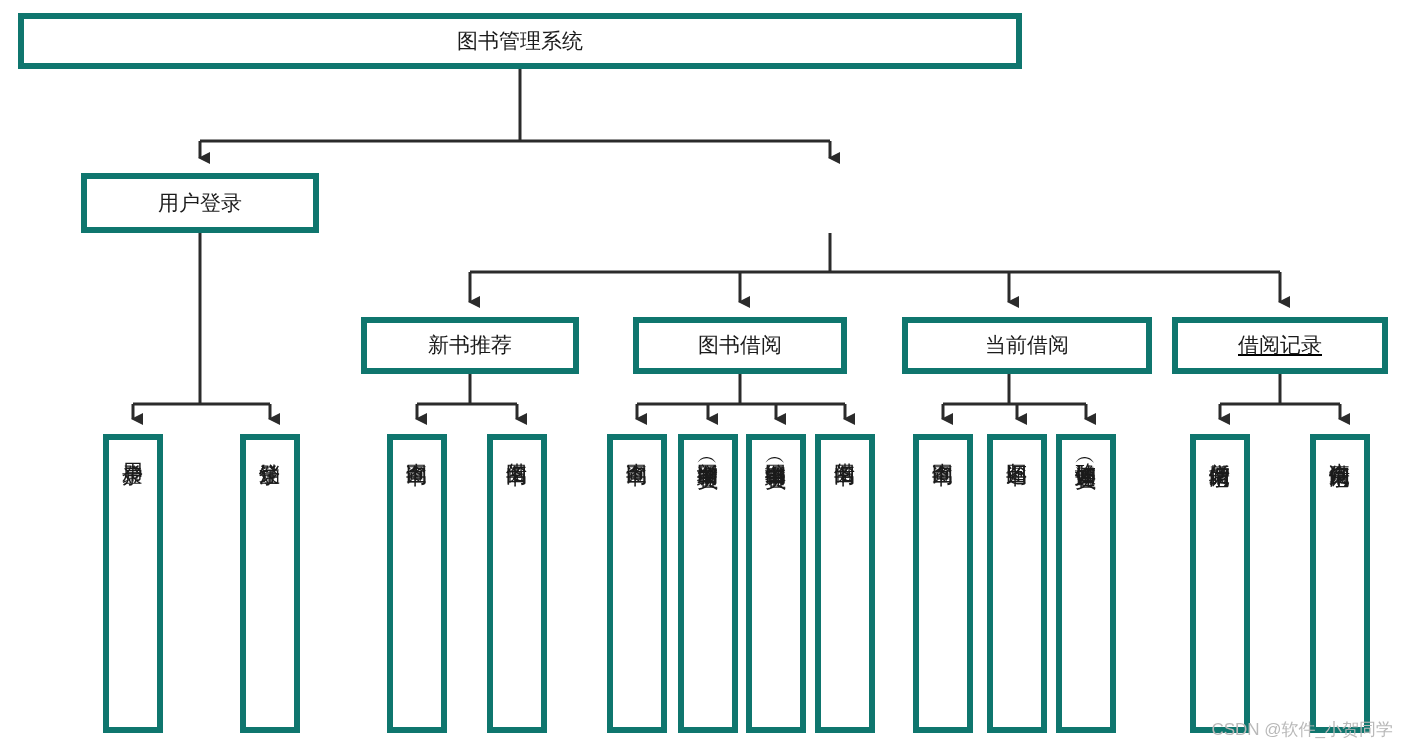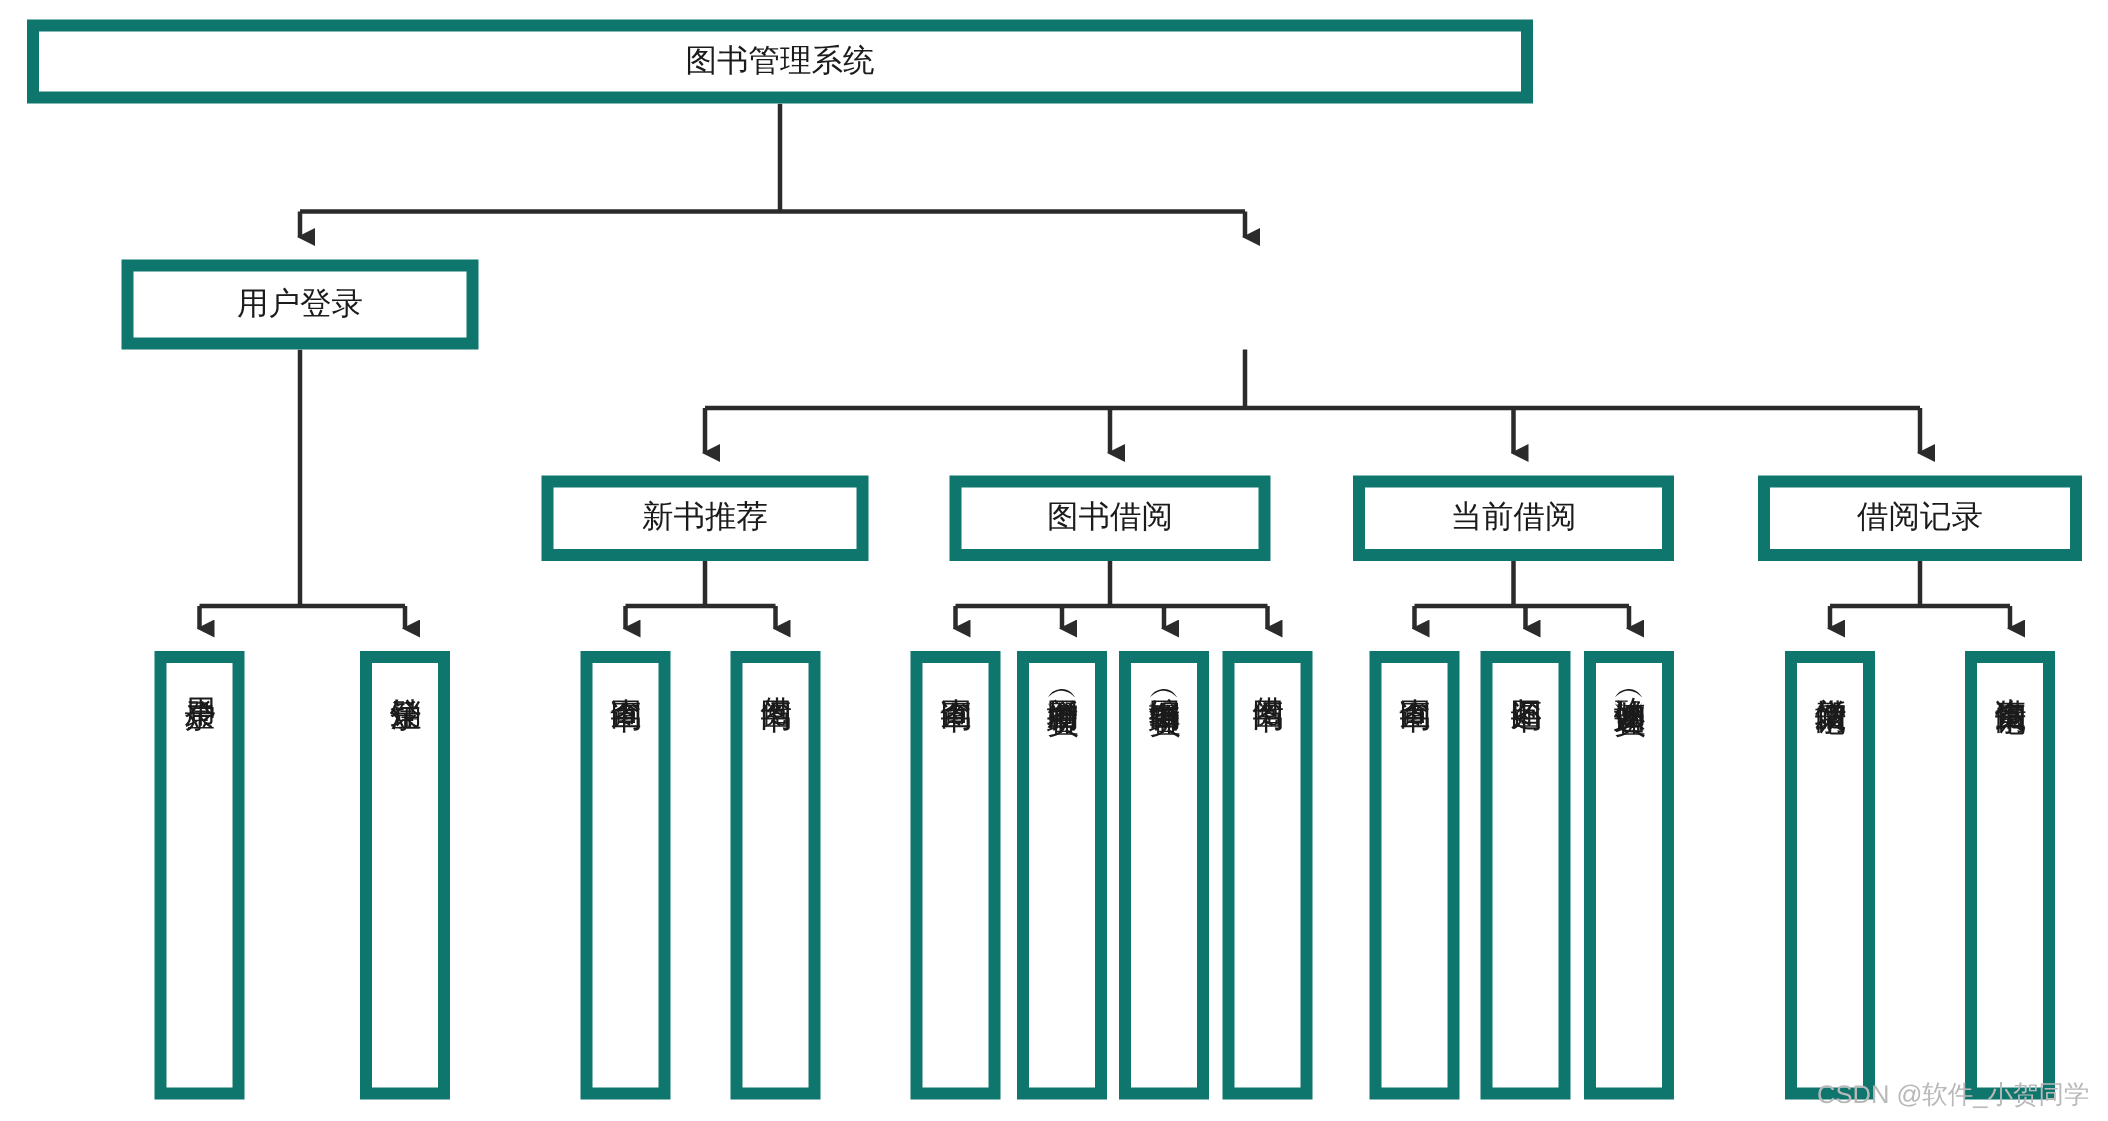--- a/index.html
+++ b/index.html
@@ -21,21 +21,21 @@
     position: absolute;
     left: 0;
     top: 0;
     width: 1405px;
     height: 747px;
   }
   .node {
     position: absolute;
     box-sizing: border-box;
     background: #ffffff;
-    border: 8px solid #0f766e;
+    border: 6px solid #0f766e;
     display: flex;
     align-items: center;
     justify-content: center;
     z-index: 2;
   }
   .node .label {
     color: #1b1b1b;
     text-align: center;
     line-height: 1.18;
     white-space: nowrap;
@@ -134,24 +134,24 @@
   <div class="node h" style="left:81px; top:173px; width:238px; height:60px;">
     <span class="label">用户登录</span>
   </div>
 
   <div class="node h" style="left:361px; top:317px; width:218px; height:57px;">
     <span class="label">新书推荐</span>
   </div>
   <div class="node h" style="left:633px; top:317px; width:214px; height:57px;">
     <span class="label">图书借阅</span>
   </div>
-  <div class="node h" style="left:902px; top:317px; width:214px; height:57px;">
+  <div class="node h" style="left:902px; top:317px; width:250px; height:57px;">
     <span class="label">当前借阅</span>
   </div>
-  <div class="node h" style="left:1172px; top:317px; width:216px; height:57px;">
+  <div class="node h" style="left:1172px; top:317px; width:216px; height:57px;text-decoration:underline;">
     <span class="label">借阅记录</span>
   </div>
 
   <div class="node v" style="left:103px; top:434px; width:60px; height:299px;">
     <span class="label">用户登录</span>
   </div>
   <div class="node v" style="left:240px; top:434px; width:60px; height:299px;">
     <span class="label">注销登录</span>
   </div>
   <div class="node v" style="left:387px; top:434px; width:60px; height:299px;">

